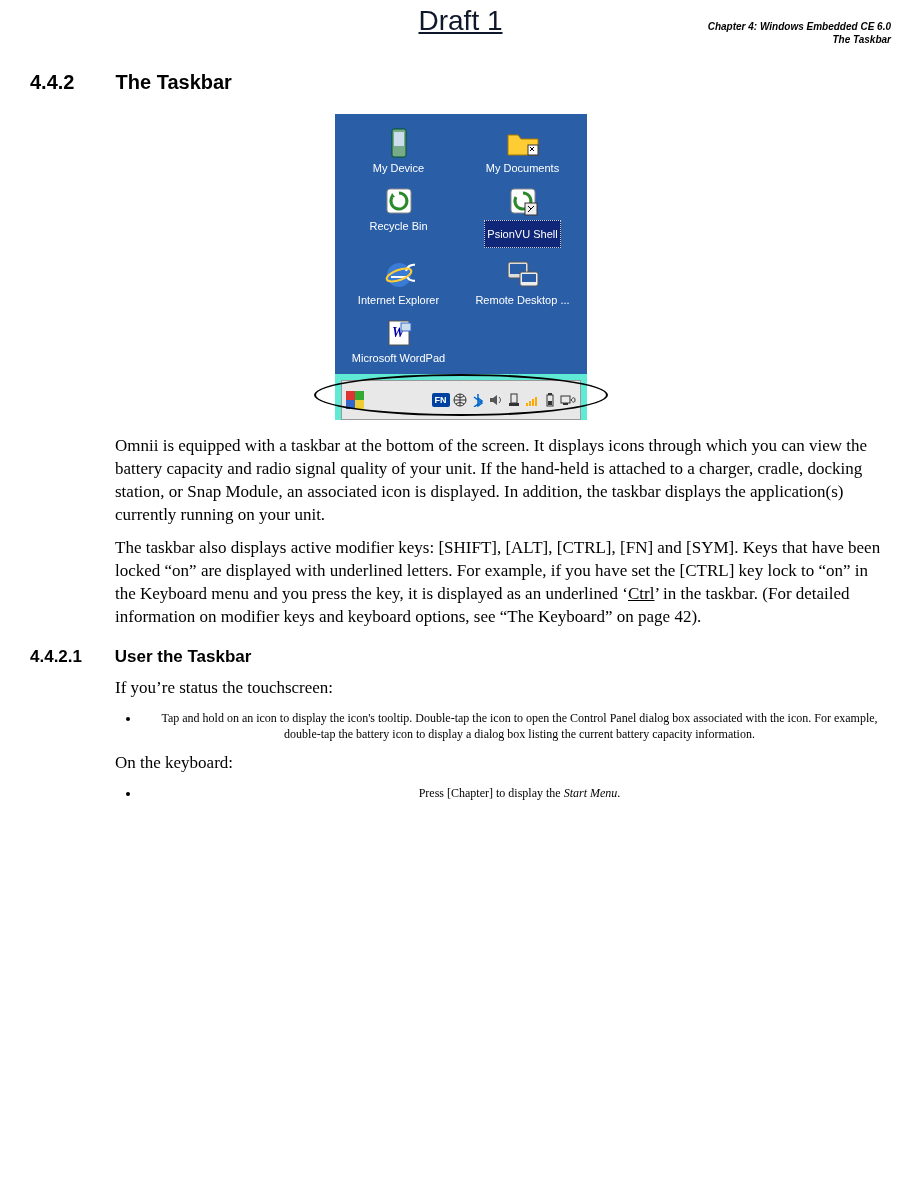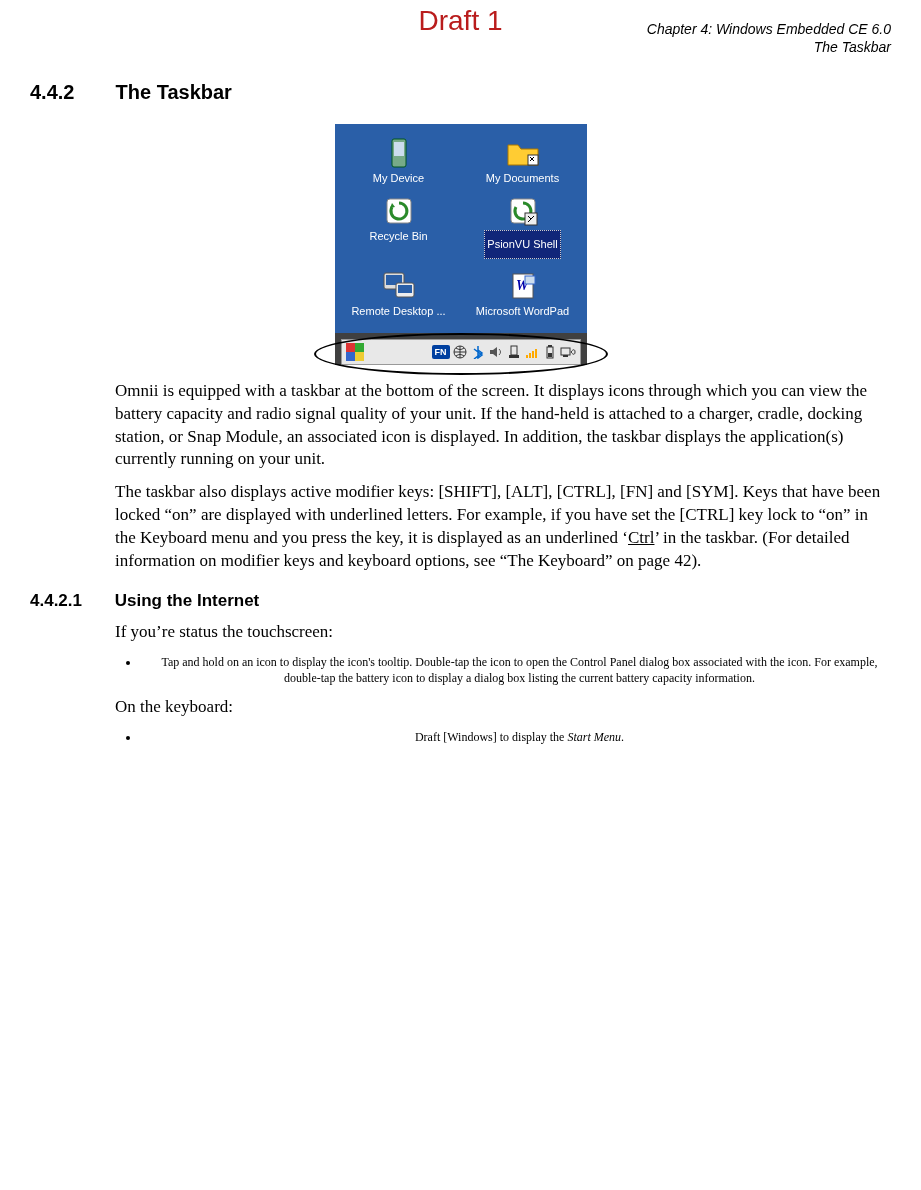--- a/index.html
+++ b/index.html
@@ -17,31 +17,32 @@
     padding: 20px 30px 30px 30px;
     position: relative;
     height: 100%;
     box-sizing: border-box;
   }
   .draft-watermark {
     position: absolute;
     top: 5px;
     left: 50%;
     transform: translateX(-50%);
-    color: #b91c1c;
+    color: #0f172a;
     font-family: Arial, sans-serif;
     font-size: 28px;
     font-weight: normal;
+    text-decoration: underline;
   }
   .running-header {
     text-align: right;
     font-family: 'Trebuchet MS', Arial, sans-serif;
     font-style: italic;
-    font-weight: normal;
-    font-size: 14px;
+    font-weight: bold;
+    font-size: 10px;
     line-height: 1.3;
     margin-bottom: 25px;
   }
   .section-heading {
     font-family: 'Trebuchet MS', Arial, sans-serif;
     font-weight: bold;
     font-size: 20px;
     margin: 0 0 20px 0;
   }
   .section-number {
@@ -87,21 +88,21 @@
     font-size: 14px;
   }
   .footer .pagenum {
     font-style: normal;
     margin-left: 25px;
   }
 
   
   .ce-screen {
     width: 252px;
-    background: #404040;
+    background: #5eead4;
     margin: 12px auto 15px auto;
   }
   .ce-desktop {
     background: #2a5fa8;
     padding: 10px 6px 8px 6px;
     display: grid;
     grid-template-columns: 1fr 1fr;
     gap: 6px 8px;
     font-family: Tahoma, Arial, sans-serif;
     font-size: 11px;
@@ -125,21 +126,21 @@
     width: 34px; height: 34px;
     display: flex; align-items: center; justify-content: center;
     font-size: 22px;
   }
   .ce-taskbar-wrap {
     position: relative;
     padding: 6px 0 0 0;
   }
   .ce-taskbar {
     background: #e8e8e8;
-    height: 26px;
+    height: 40px;
     width: 240px;
     margin: 0 auto;
     border: 1px solid #999;
     display: flex;
     align-items: center;
     padding: 0 4px;
     gap: 2px;
     box-sizing: border-box;
   }
   .ce-ellipse {
@@ -228,20 +229,30 @@
     <div class="ce-icon selected">
       <div class="ce-glyph">
         <svg width="32" height="32" viewBox="0 0 32 32">
               <rect x="4" y="4" width="24" height="24" rx="3" fill="#fff" stroke="#888"></rect>
               <path d="M16 8a8 8 0 1 1-7 4" fill="none" stroke="#2a8a2a" stroke-width="3"></path>
               <rect x="18" y="18" width="12" height="12" fill="#eee" stroke="#333"></rect>
               <path d="M21 21l3 3m3-3l-6 6" stroke="#000"></path>
             </svg>
       </div>
       <span class="ce-label">PsionVU Shell</span>
+    </div>
+    <div class="ce-icon">
+      <div class="ce-glyph">
+        <svg width="32" height="32" viewBox="0 0 32 32">
+              <circle cx="16" cy="16" r="12" fill="#3a7bd5"></circle>
+              <path d="M8 18h16a8 8 0 1 0-1-6" fill="none" stroke="#fff" stroke-width="2"></path>
+              <ellipse cx="16" cy="16" rx="13" ry="5" fill="none" stroke="#fc3" stroke-width="2" transform="rotate(-20 16 16)"></ellipse>
+            </svg>
+      </div>
+      <span class="ce-label">Internet Explorer</span>
     </div>
     <div class="ce-icon">
       <div class="ce-glyph">
         <svg width="34" height="30" viewBox="0 0 34 30">
               <rect x="2" y="2" width="20" height="16" rx="2" fill="#ddd" stroke="#555"></rect>
               <rect x="4" y="4" width="16" height="10" fill="#2a5fa8"></rect>
               <rect x="14" y="12" width="18" height="14" rx="2" fill="#eee" stroke="#555"></rect>
               <rect x="16" y="14" width="14" height="8" fill="#2a5fa8"></rect>
             </svg>
       </div>
@@ -320,32 +331,32 @@
 </div>
 
 <p class="body-text">Omnii is equipped with a taskbar at the bottom of the screen. It displays icons through which you can view the battery capacity and radio signal quality of your unit. If the hand-held is attached to a charger, cradle, docking station, or Snap Module, an associated icon is displayed. In addition, the taskbar displays the application(s) currently running on your unit.</p>
 
 <p class="body-text">
   <span>The taskbar also displays active modifier keys: [SHIFT], [ALT], [CTRL], [FN] and [SYM]. Keys that have been locked “on” are displayed with underlined letters. For example, if you have set the [CTRL] key lock to “on” in the Keyboard menu and you press the key, it is displayed as an underlined ‘</span><span class="underline">Ctrl</span><span>’ in the taskbar. (For detailed information on modifier keys and keyboard options, see “The Keyboard” on page 42).</span>
 </p>
 
 <h3 class="subsection-heading">
   <span class="subsection-number">4.4.2.1</span>
-  <span>Using the Internet</span>
+  <span>User the Taskbar</span>
 </h3>
 
 
 <p class="body-text">If you’re status the touchscreen:</p>
 
 <ul class="bullet-list">
   <li>Tap and hold on an icon to display the icon's tooltip. Double-tap the icon to open the Control Panel dialog box associated with the icon. For example, double-tap the battery icon to display a dialog box listing the current battery capacity information.</li>
 </ul>
 
 <p class="body-text">On the keyboard:</p>
 
 <ul class="bullet-list">
   <li>
-    <span>Draft [Windows] to display the </span><span class="italic">Start Menu</span><span>.</span>
+    <span>Press [Chapter] to display the </span><span class="italic">Start Menu</span><span>.</span>
   </li>
 </ul>
 
 
 </div>
 
 </body></html>

